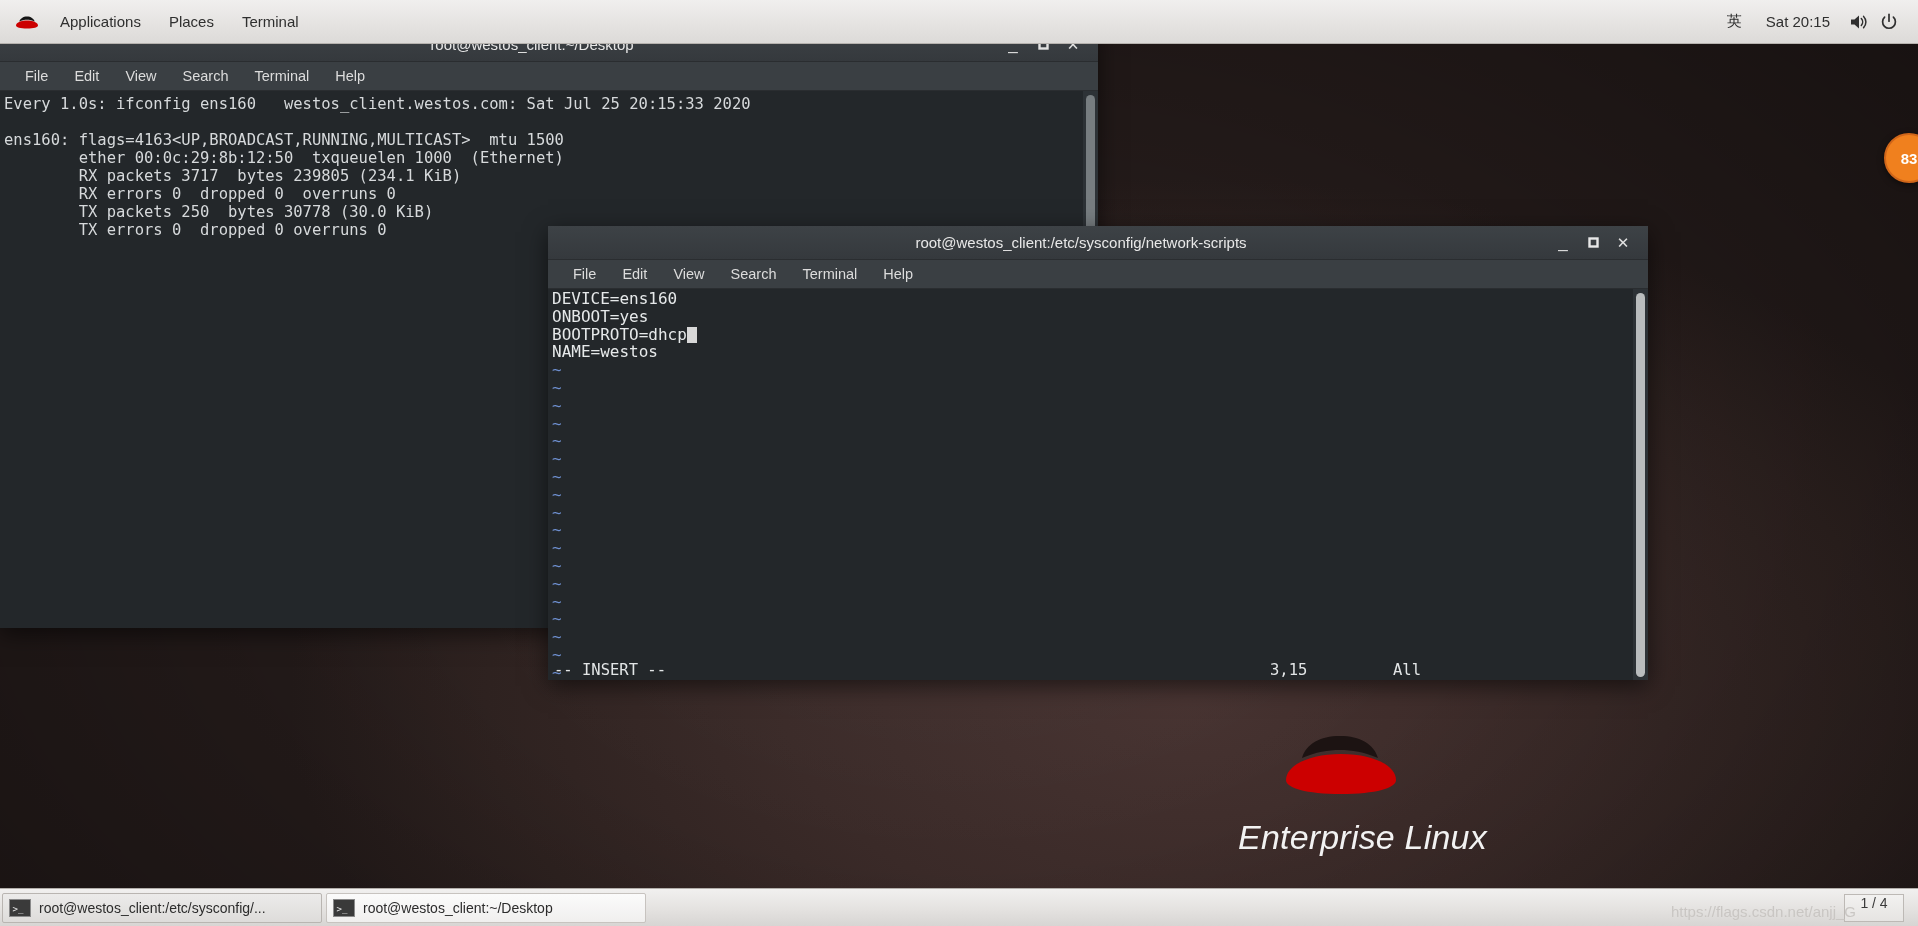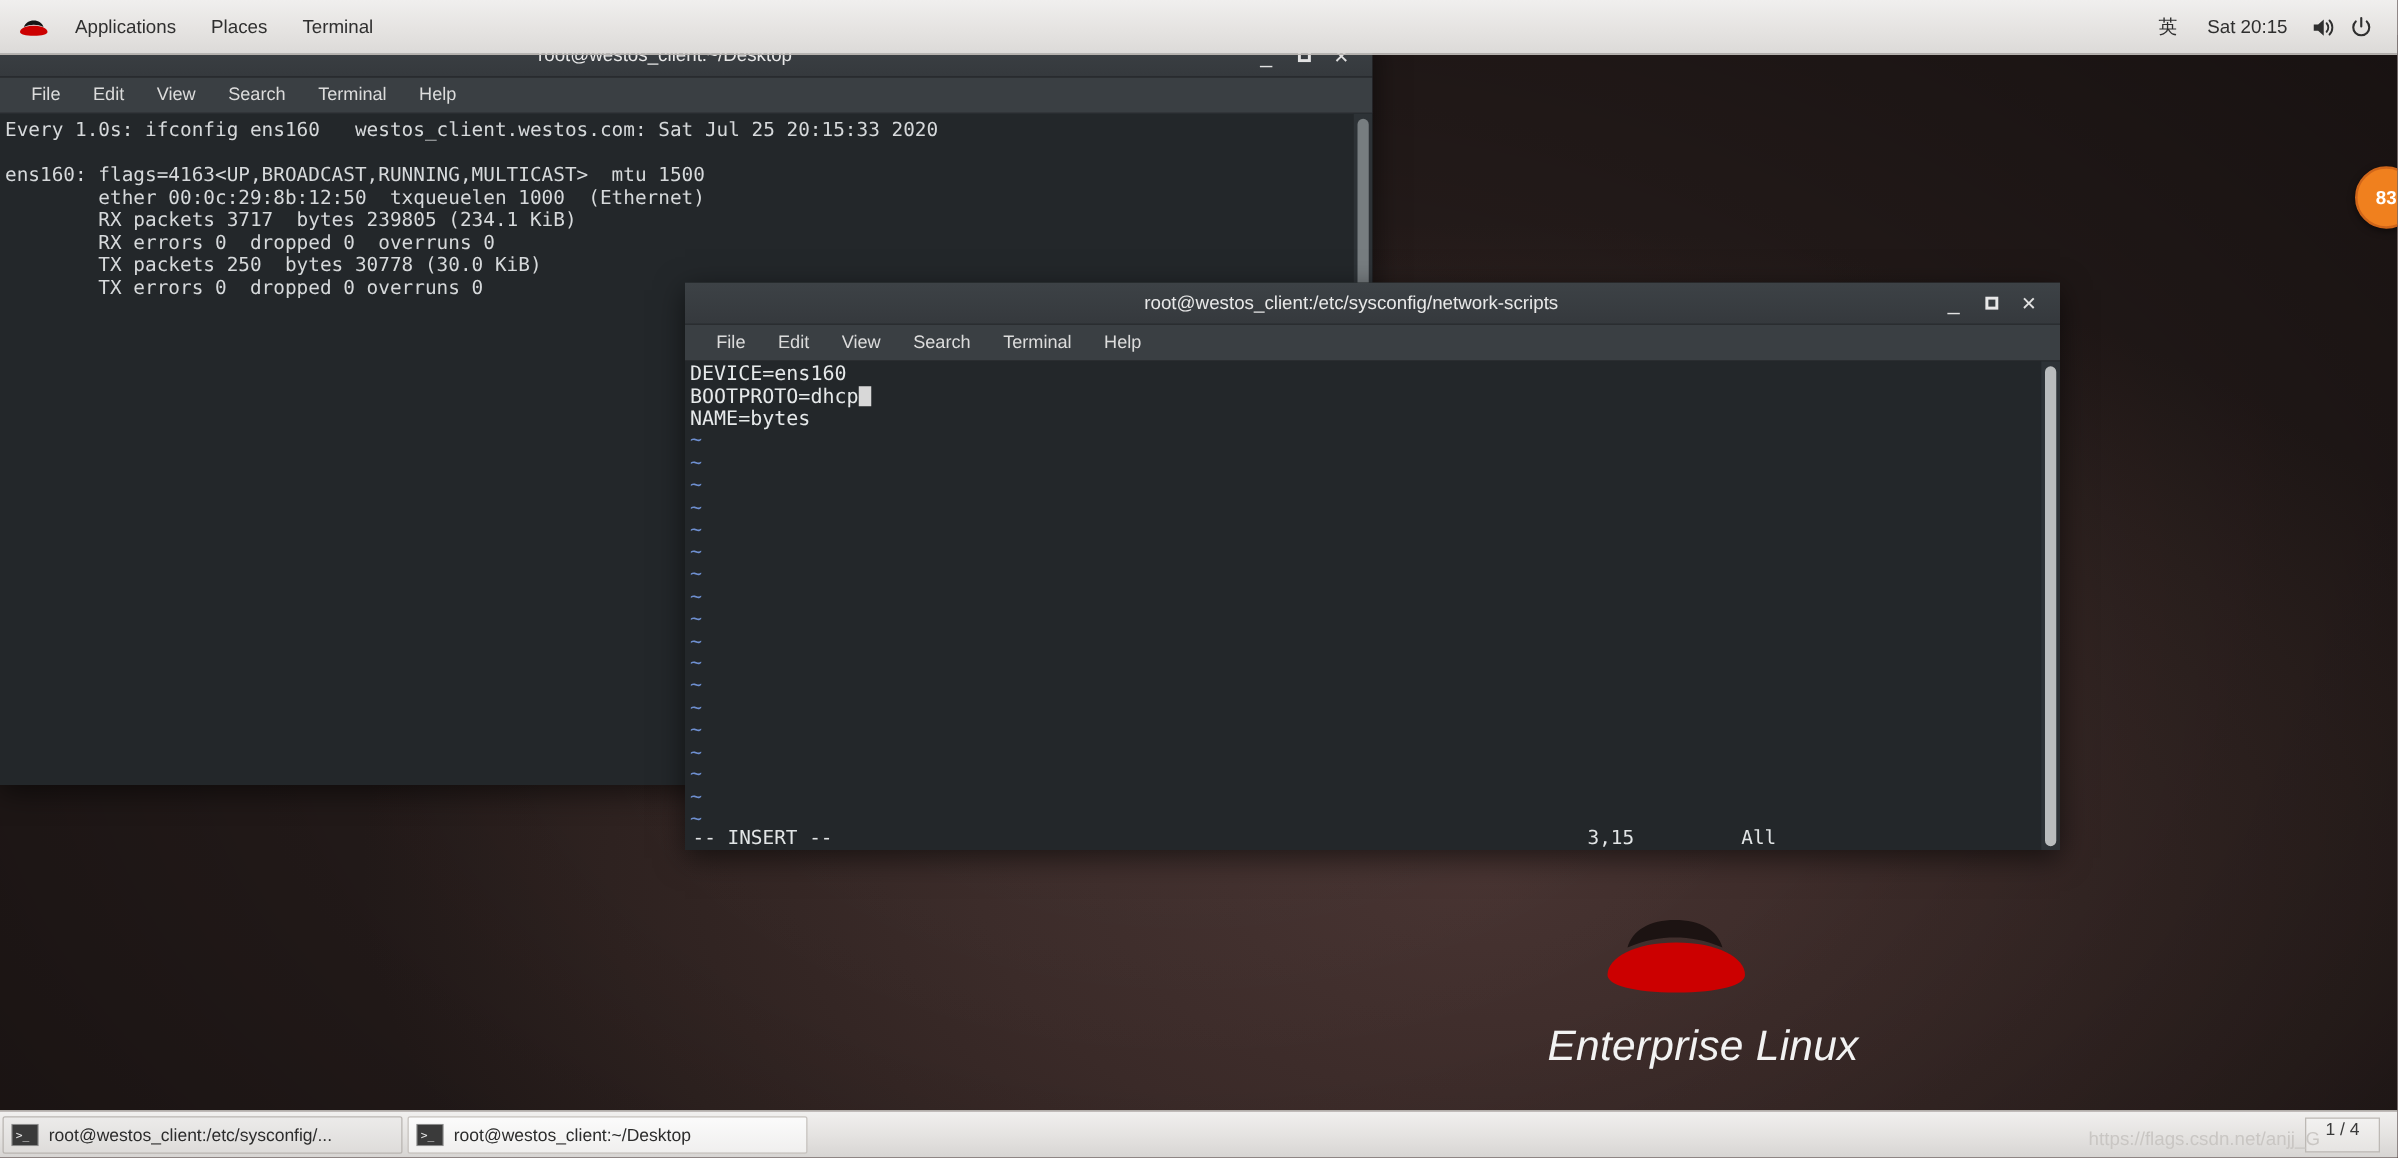--- a/index.html
+++ b/index.html
@@ -377,22 +377,23 @@
       <div class="menuitem">Edit</div>
       <div class="menuitem">View</div>
       <div class="menuitem">Search</div>
       <div class="menuitem">Terminal</div>
       <div class="menuitem">Help</div>
     </div>
     <div class="term-body" style="height:392px;">
       <div style="padding:1px 0 0 4px;">
         <div id="vim-lines">
             <div class="vim-line">DEVICE=ens160</div>
+            <div class="vim-line">ONBOOT=yes</div>
             <div class="vim-line">BOOTPROTO=dhcp<span class="vim-cursor"></span></div>
-            <div class="vim-line">NAME=bytes</div>
+            <div class="vim-line">NAME=westos</div>
           </div>
         <div id="vim-tildes">
             <div class="vim-tilde">~</div>
             <div class="vim-tilde">~</div>
             <div class="vim-tilde">~</div>
             <div class="vim-tilde">~</div>
             <div class="vim-tilde">~</div>
             <div class="vim-tilde">~</div>
             <div class="vim-tilde">~</div>
             <div class="vim-tilde">~</div>

